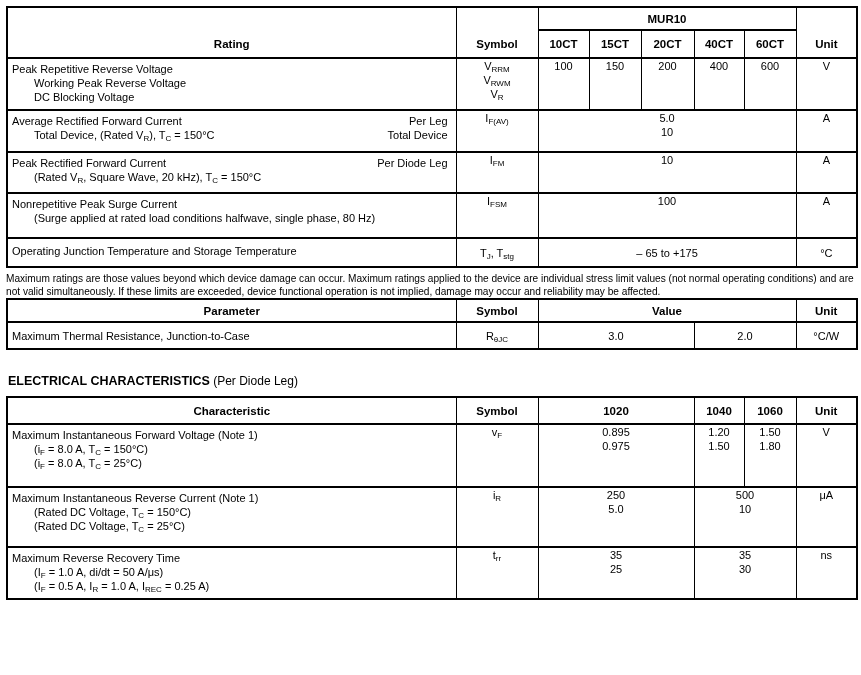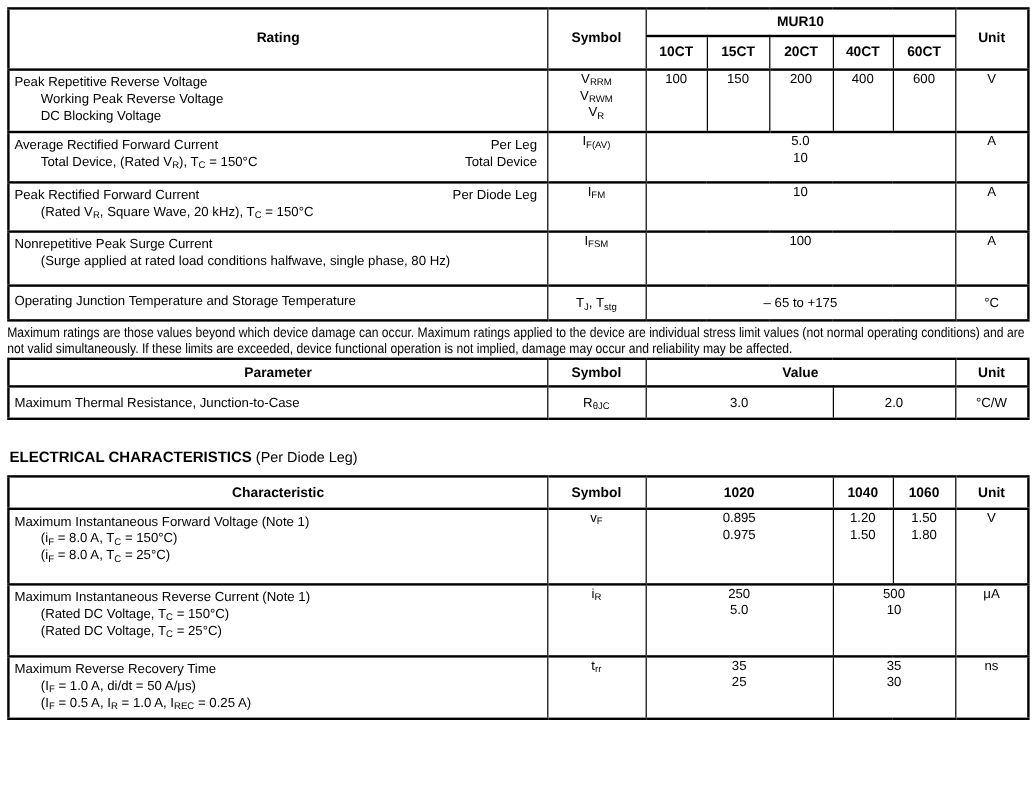--- a/index.html
+++ b/index.html
@@ -16,21 +16,21 @@
     border-collapse:collapse; table-layout:fixed;
     width:850px; border:2px solid #000;
   }
   td, th {
     border:1px solid #000;
     border-top-width:2px; border-bottom-width:2px;
     padding:0; vertical-align:top;
     overflow:hidden;
   }
   th { font-weight:bold; text-align:center; font-size:11.5px; }
-  th.span-v { vertical-align:bottom; padding-bottom:18px; }
+  th.span-v { vertical-align:bottom; padding-bottom:6px; }
   th.mid { vertical-align:middle;margin-top:24px; }
 
   td.rc { text-align:left; padding:3px 4px 0 4px; }
   td.c  { text-align:center; padding-top:0; }
   td.cm { text-align:center; vertical-align:middle; }
   .indent { padding-left:22px; }
   .flexwrap { display:flex; justify-content:space-between; align-items:flex-start; }
   .flexwrap .rightcol { text-align:right; padding-right:4px; white-space:nowrap; }
   .push { padding-top:18px; }
 

